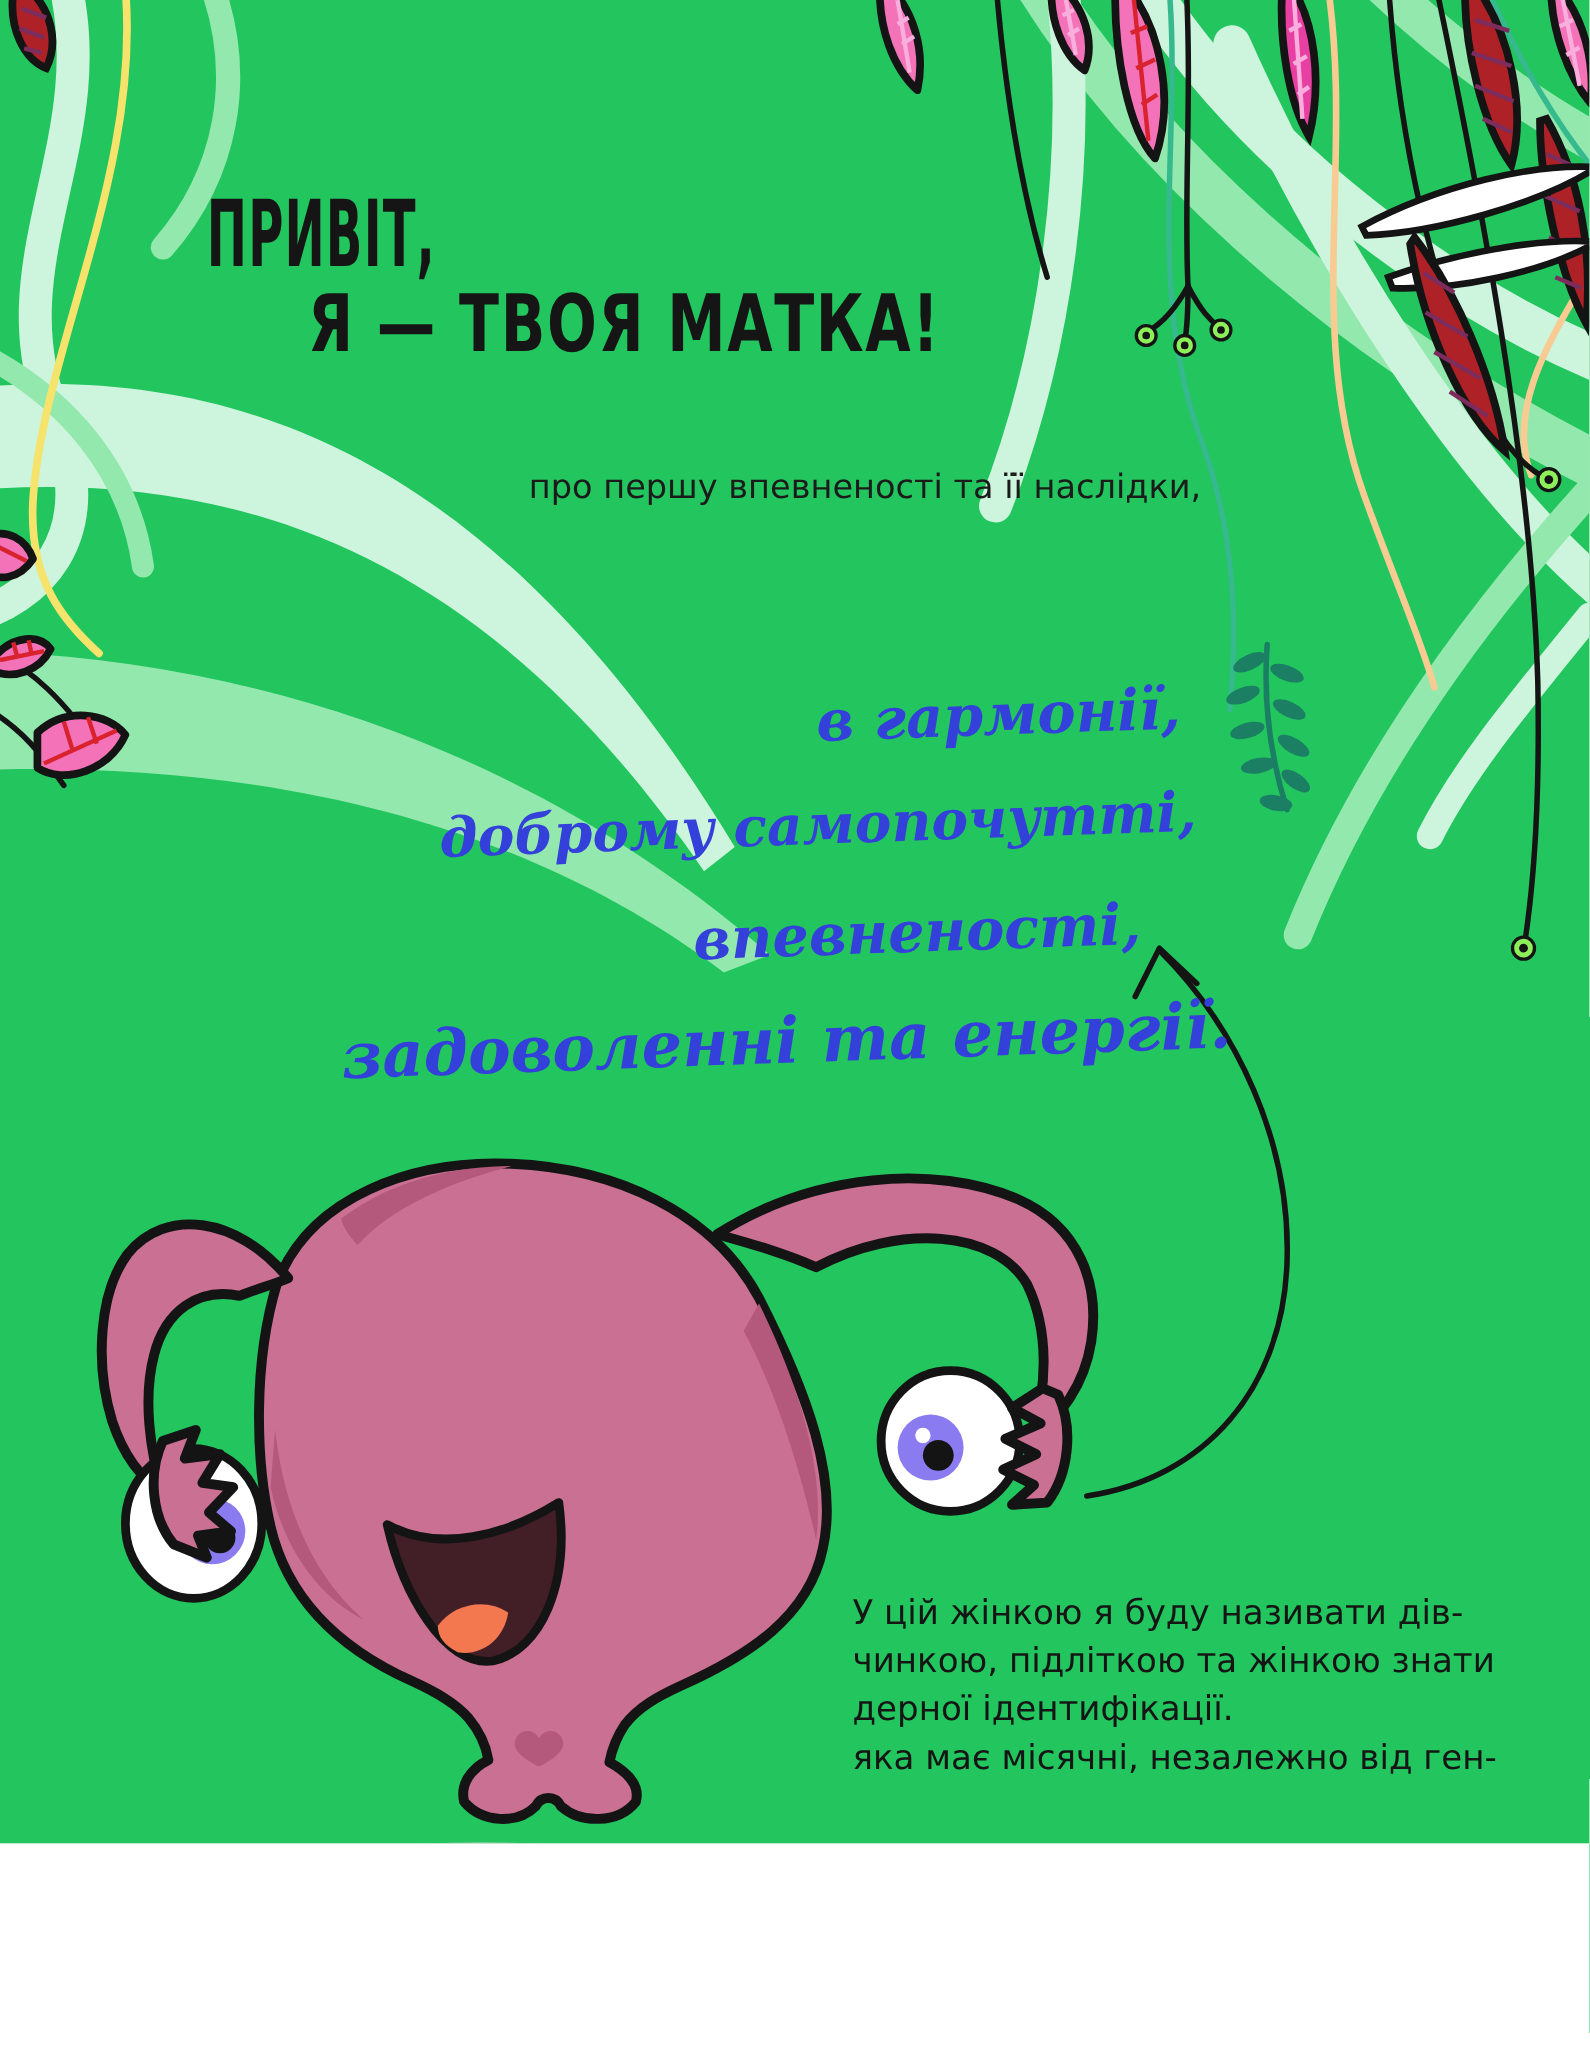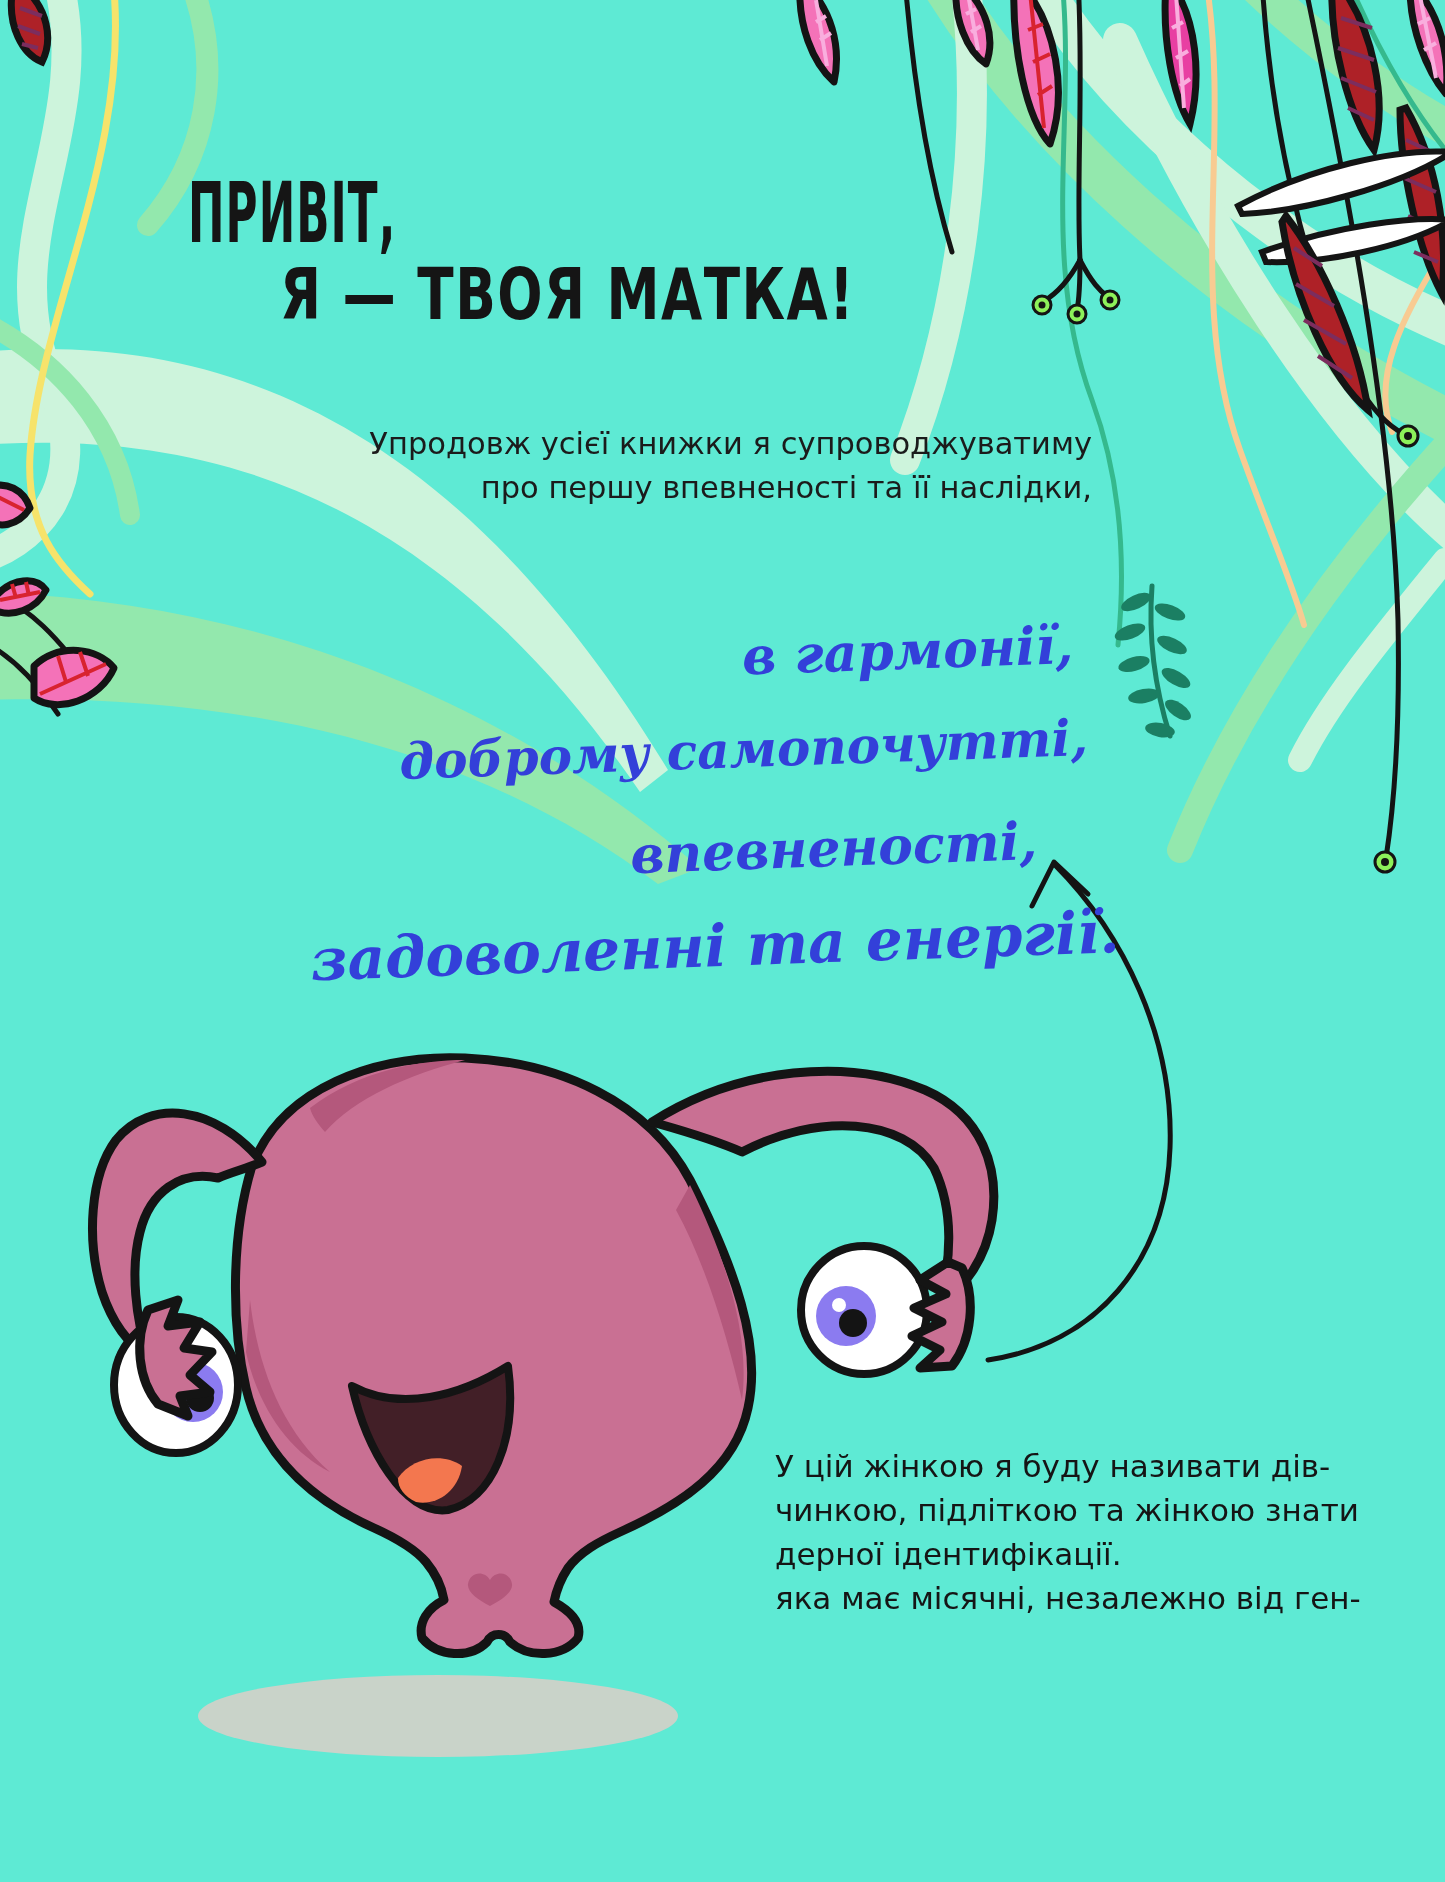--- a/index.html
+++ b/index.html
@@ -1,16 +1,16 @@
 <!DOCTYPE html>
 <html style="--script-blue: #3340d9; --uterus-pink: #c97093; --uterus-shade: #b4587c; --iris-purple: #8b7bf0; --mouth-dark: #421f27; --tongue-orange: #f3774f; --ribbon-green-light: #cdf4dc; --ribbon-green: #93e8ad; --vine-teal: #35b98d; --branch-teal: #1b7f63; --vine-peach: #f8cb92; --vine-yellow: #f6e36b; --leaf-pink: #f472b8; --leaf-magenta: #e83fa2; --leaf-dark-red: #ae2127; --leaf-vein-red: #d8232f; --leaf-vein-purple: #7c2d5e; --bud-green: #8df05a; --shadow-gray: #c9d3c9;"><head>
 <meta charset="utf-8">
 <style>
   html,body{margin:0;padding:0;background:#fff;}
-  .page{position:relative;width:1445px;height:1882px;background:#5eead4;overflow:hidden;
+  .page{position:relative;width:1445px;height:1676px;background:#22c55e;overflow:hidden;
         font-family:"DejaVu Sans",sans-serif;color:#1b1b1b;}
   svg.art{position:absolute;inset:0;width:1445px;height:1882px;}
 
   
   .title-l1,.title-l2{position:absolute;font-weight:800;color:#151515;white-space:nowrap;}
   .title-l1{left:188px;top:164px;font-size:84px;letter-spacing:2px;
             transform:scaleX(.52);transform-origin:left top;}
   .title-l2{left:280px;top:252px;font-size:72px;letter-spacing:2px;
             transform:scaleX(.74);transform-origin:left top;}
 
@@ -215,21 +215,20 @@
     <g>
       <path class="arrow" d="M 988 1360 C 1096 1344 1166 1262 1170 1148 C 1174 1038 1124 934 1054 864"></path>
       <path class="arrow" d="M 1032 906 L 1054 862 L 1088 894"></path>
     </g>
   </svg>
 
   <div class="title-l1">ПРИВІТ,</div>
   <div class="title-l2">Я — ТВОЯ МАТКА!</div>
 
   <div class="intro">
-    <div>Упродовж усієї книжки я супроводжуватиму</div>
     <div>про першу впевненості та її наслідки,</div>
   </div>
 
   <div class="script-line s1">в гармонії,</div>
   <div class="script-line s2">доброму самопочутті,</div>
   <div class="script-line s3">впевненості,</div>
   <div class="script-line s4">задоволенні та енергії.</div>
 
   <div class="note">
     <div>У цій жінкою я буду називати дів-</div>

